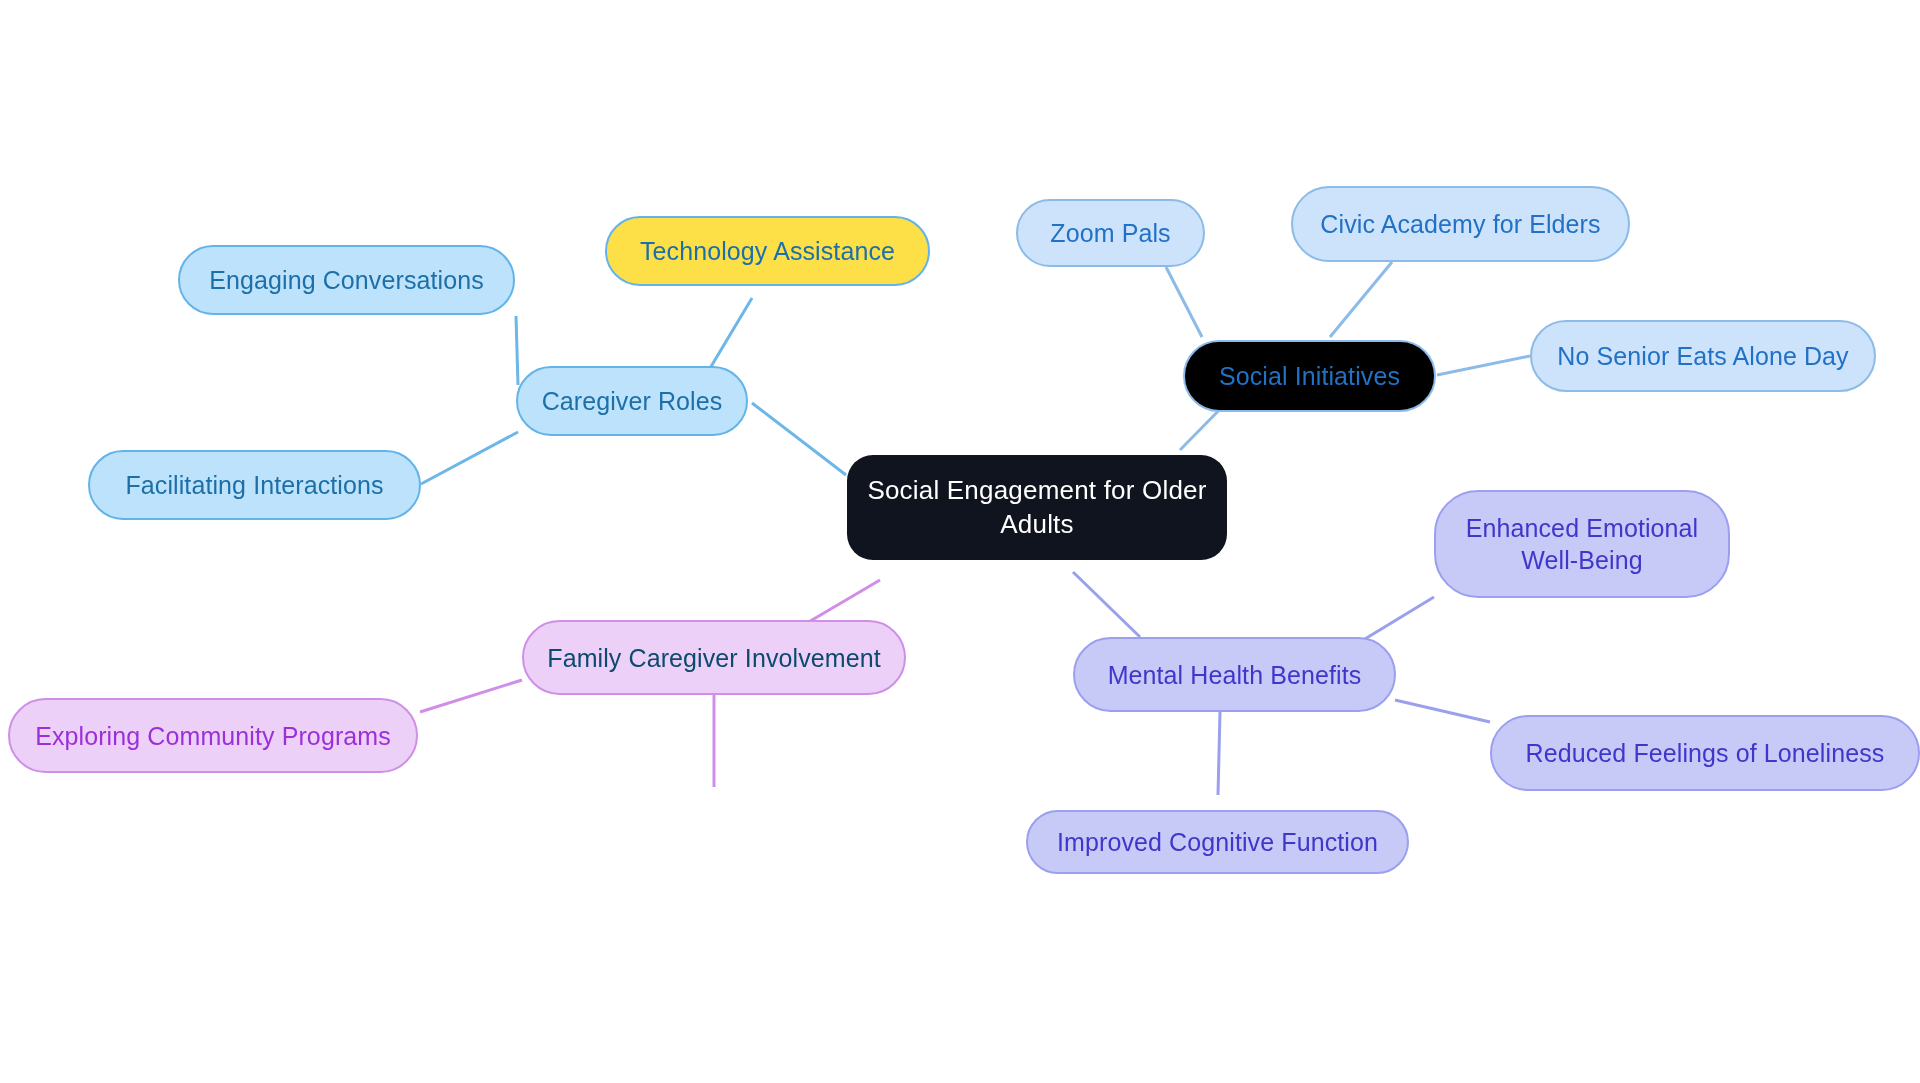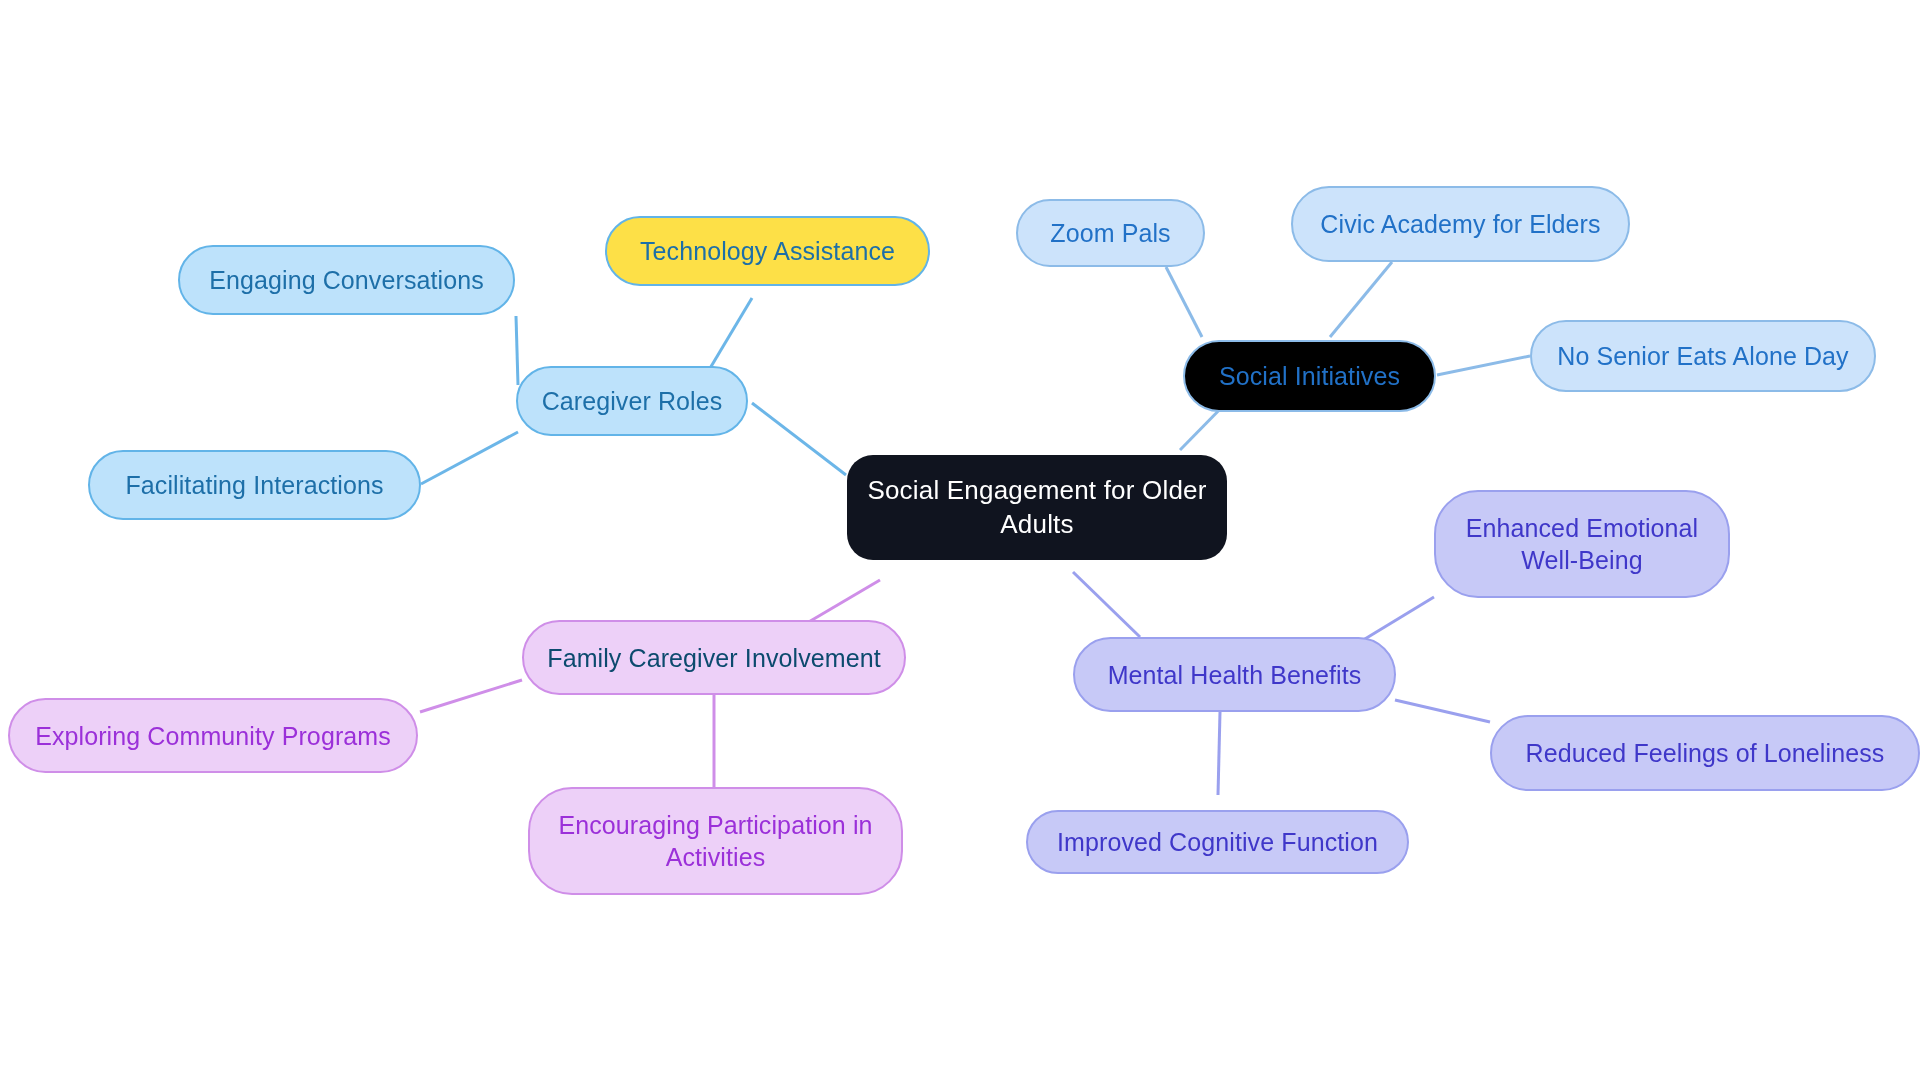--- a/index.html
+++ b/index.html
@@ -102,16 +102,14 @@
 Well-Being</div>
 
   <div class="node" style="left:1490px; top:705px; width:430px; height:76px; background:#c7c9f7; border-color:#9aa0ee; color:#3f37c9; font-size:25px;margin-top:10px;">Reduced Feelings of Loneliness</div>
 
   <div class="node" style="left:1026px; top:810px; width:383px; height:64px; background:#c7c9f7; border-color:#9aa0ee; color:#3f37c9; font-size:25px;">Improved Cognitive Function</div>
 
   <div class="node" style="left:522px; top:620px; width:384px; height:75px; background:#edd0f8; border-color:#cf8ee8; color:#0c4a6e; font-size:25px;">Family Caregiver Involvement</div>
 
   <div class="node" style="left:8px; top:698px; width:410px; height:75px; background:#edd0f8; border-color:#cf8ee8; color:#9b30d9; font-size:25px;">Exploring Community Programs</div>
 
-  <div class="node" style="left:528px; top:787px; width:375px; height:108px; background:#edd0f8; border-color:#cf8ee8; color:#9b30d9; font-size:25px;">Encouraging Participation in
-Activities</div>
 
 </div>
 
 </body></html>

